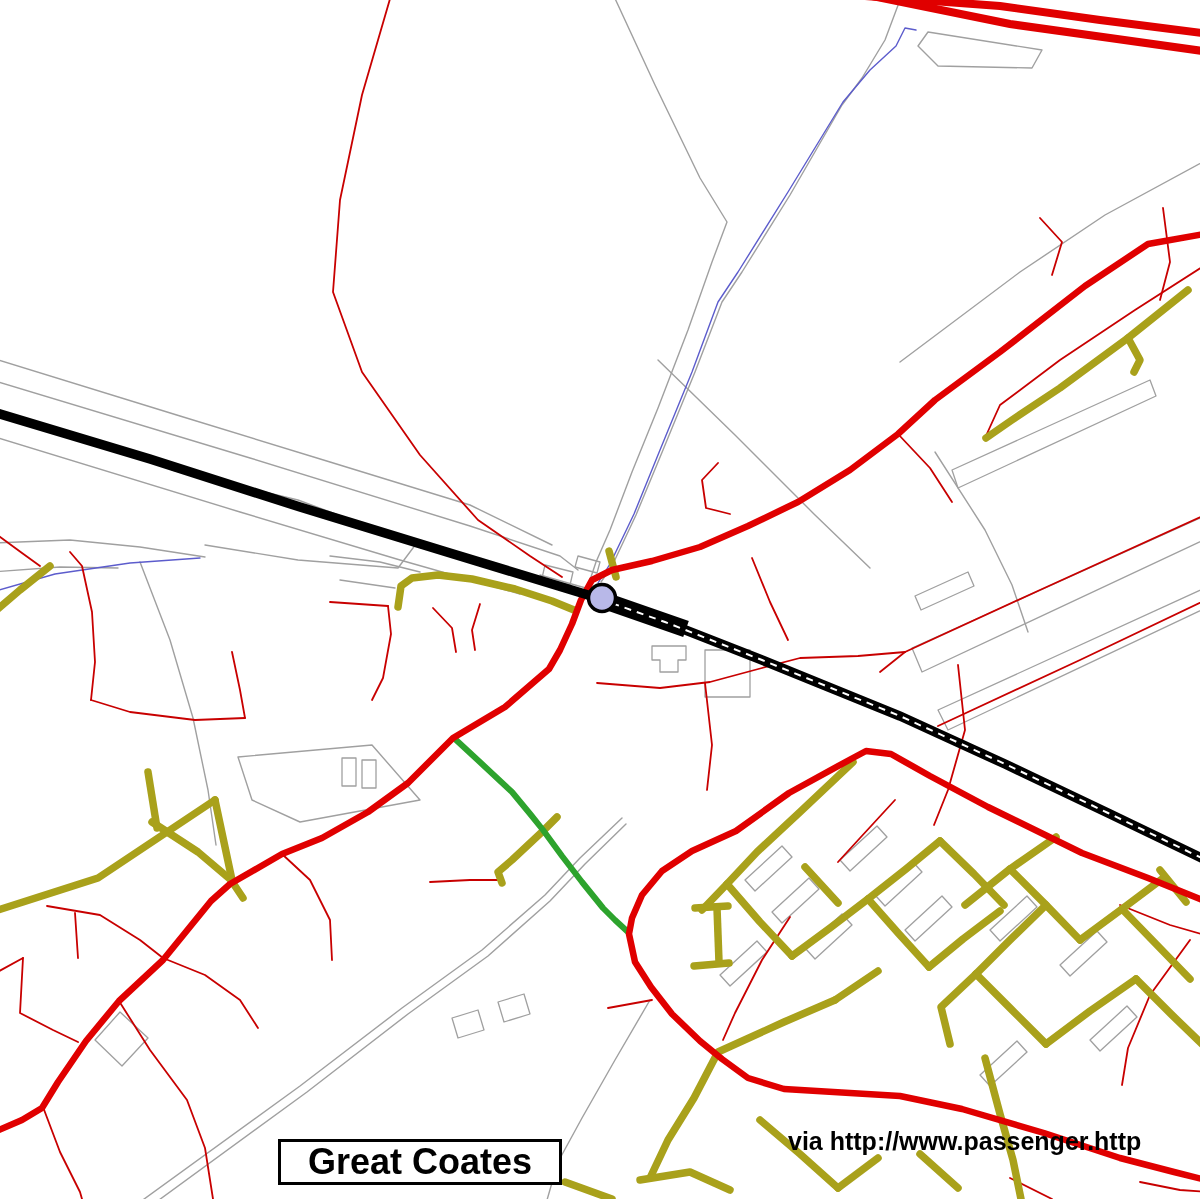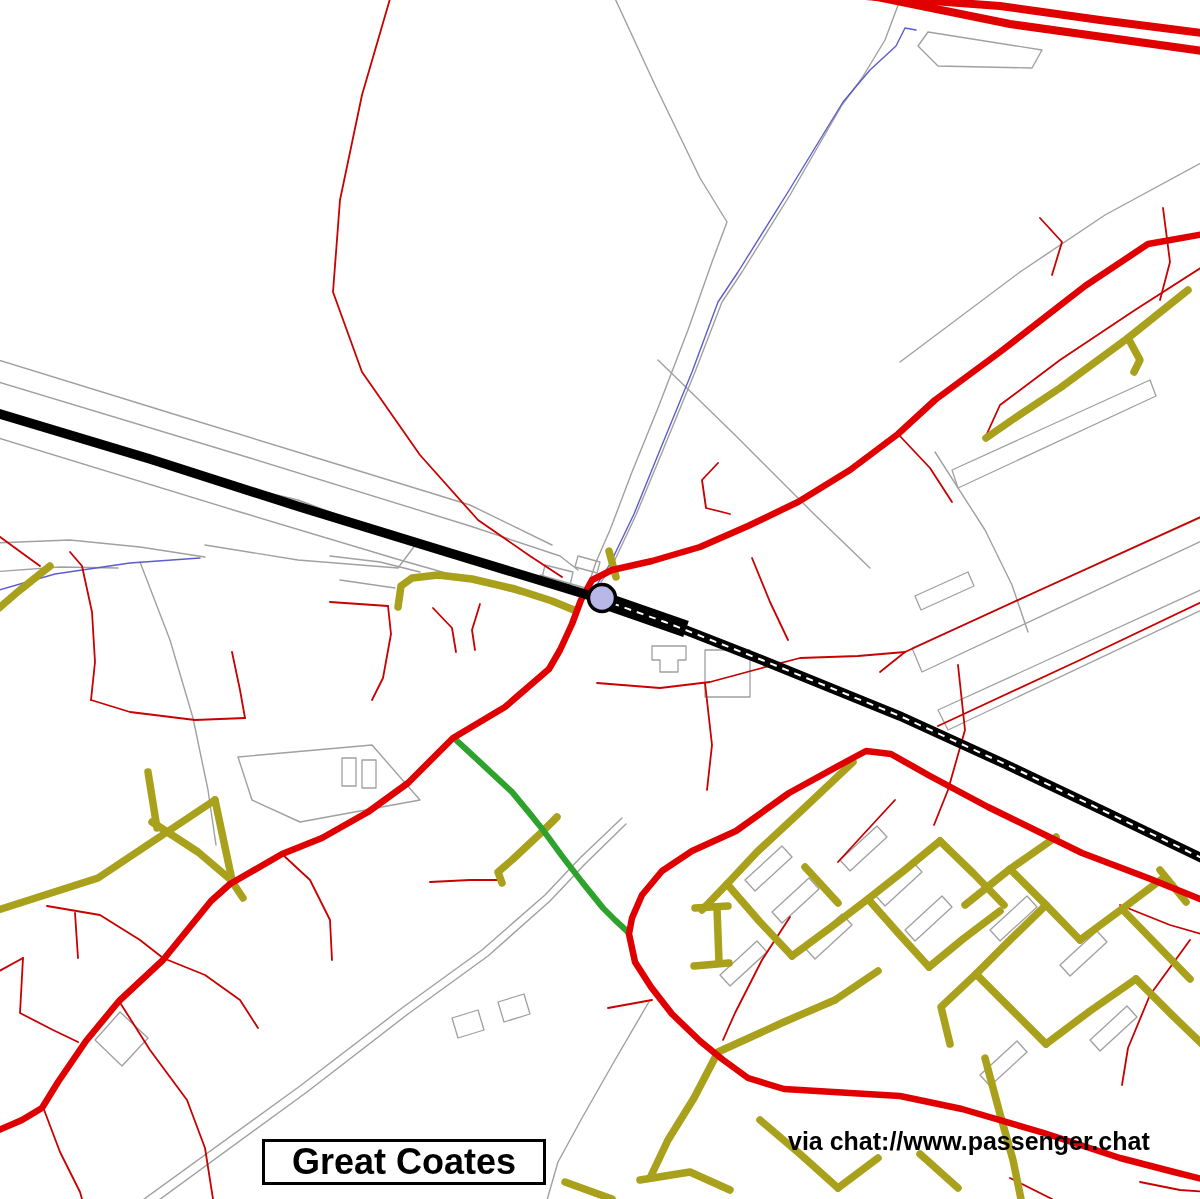--- a/index.html
+++ b/index.html
@@ -1,19 +1,19 @@
 <!DOCTYPE html>
 <html><head>
 <meta charset="utf-8">
 <style>
   html,body{margin:0;padding:0;background:#fff;}
   .stage{position:relative;width:1200px;height:1199px;overflow:hidden;background:#fff;
          font-family:"Liberation Sans",sans-serif;}
   .stage svg{position:absolute;left:0;top:0;}
-  .place-label-box{position:absolute;left:262px;top:1139px;width:284px;height:46px;
+  .place-label-box{position:absolute;left:278px;top:1139px;width:284px;height:46px;
     background:#fff;border:3px solid #000;box-sizing:border-box;display:flex;
     align-items:center;justify-content:center;}
   .place-label-box span{font-weight:bold;font-size:36px;color:#000;letter-spacing:0px;}
   .attribution{position:absolute;left:788px;top:1128px;width:410px;line-height:27px;
     font-weight:bold;font-size:25px;color:#000;white-space:nowrap;}
 </style>
 </head>
 <body>
 
 <div class="stage">
@@ -177,15 +177,15 @@
   </g>
 
   <circle cx="602" cy="598" r="13.5" stroke="#000000" stroke-width="3.5" fill="#b8b8e8"></circle>
 </svg>
 
   <div class="place-label-box">
     <span>Great Coates</span>
   </div>
 
   <div class="attribution">
-    <div>via chat://www.passenger.chat</div>
+    <div>via http://www.passenger.http</div>
   </div>
 </div>
 
 </body></html>

